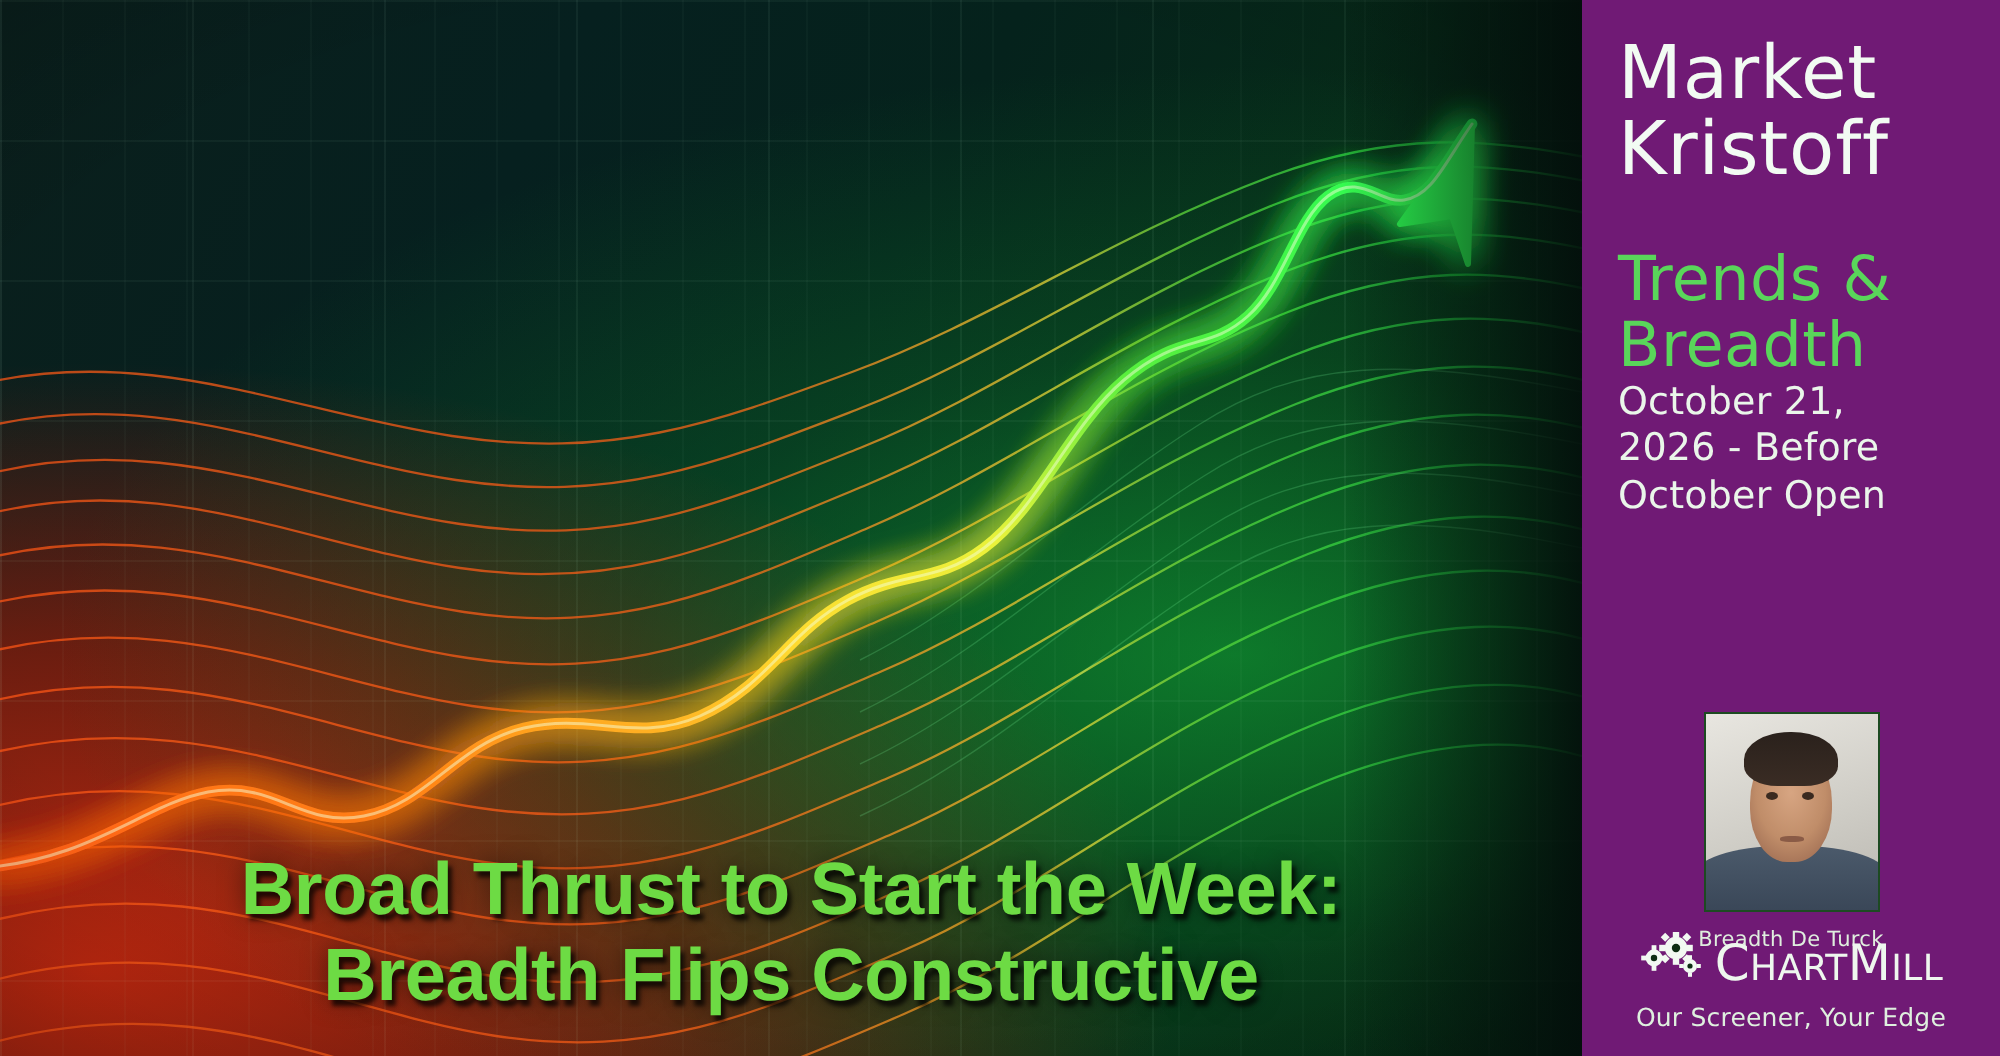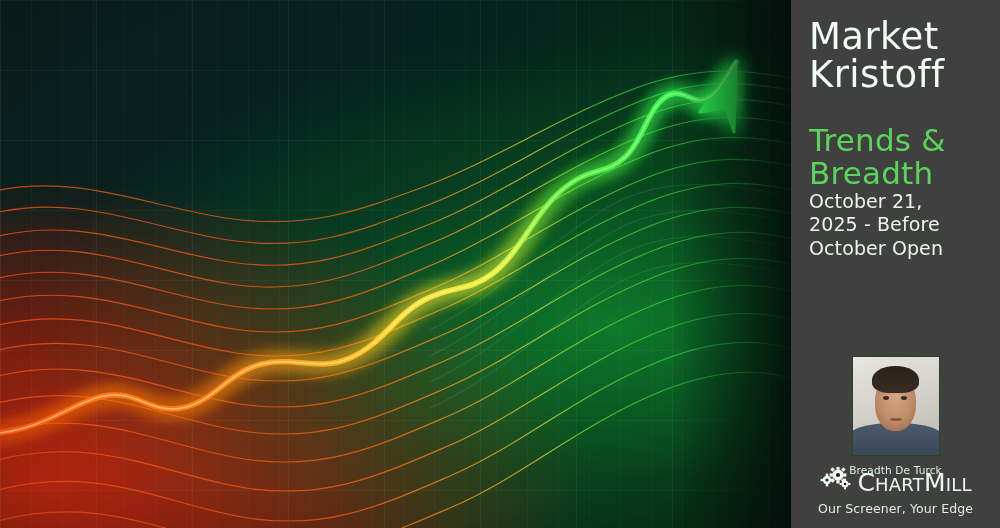--- a/index.html
+++ b/index.html
@@ -44,21 +44,21 @@
   }
   #rightfade{
     position:absolute;right:0;top:0;width:120px;height:100%;
     background:linear-gradient(to right, rgba(4,18,15,0), rgba(3,14,11,.92));
   }
   .svgfull{position:absolute;left:0;top:0;width:791px;height:528px;}
 
   
   #sidebar{
     position:absolute;right:0;top:0;width:209px;height:528px;
-    background:#404040;
+    background:#701a75;
   }
   #sb-inner{padding:18px 16px 0 18px;}
 
   .sb-title{
     color:#f2fbf3;
     font-size:37px;line-height:1.02;
     font-weight:400;letter-spacing:.4px;
     font-family:"DejaVu Sans",sans-serif;
   }
   .sb-sub{
@@ -215,38 +215,42 @@
                  C384,343 394,316 424,300 C452,285 468,292 492,274
                  C520,253 534,214 562,190 C590,166 604,176 624,158
                  C642,142 648,110 664,98 C680,86 690,102 702,100
                  C716,98 722,82 736,62" fill="none" stroke="#f4ffd8" stroke-width="1.5" stroke-linecap="round" stroke-linejoin="round" opacity=".55"></path>
       </g>
     </svg>
 
     <div id="vign"></div>
     <div id="rightfade"></div>
 
+    <div id="headline">
+      <span>Broad Thrust to Start the Week:</span>
+      <span class="l2">Breadth Flips Constructive</span>
+    </div>
   </div>
 
   <div id="sidebar">
     <div id="sb-inner">
 
       <div class="sb-title">
         <div>Market</div>
         <div>Kristoff</div>
       </div>
 
       <div class="sb-sub">
         <div>Trends &amp;</div>
         <div>Breadth</div>
       </div>
 
       <div class="sb-date">
         <div>October 21,</div>
-        <div>2025 - Before</div>
+        <div>2026 - Before</div>
         <div>October Open</div>
       </div>
     </div>
 
     <div id="author">
       <div id="author-photo">
         <div class="ph-bg"></div>
         <div class="ph-shirt"></div>
         <div class="ph-neck"></div>
         <div class="ph-face"></div>

